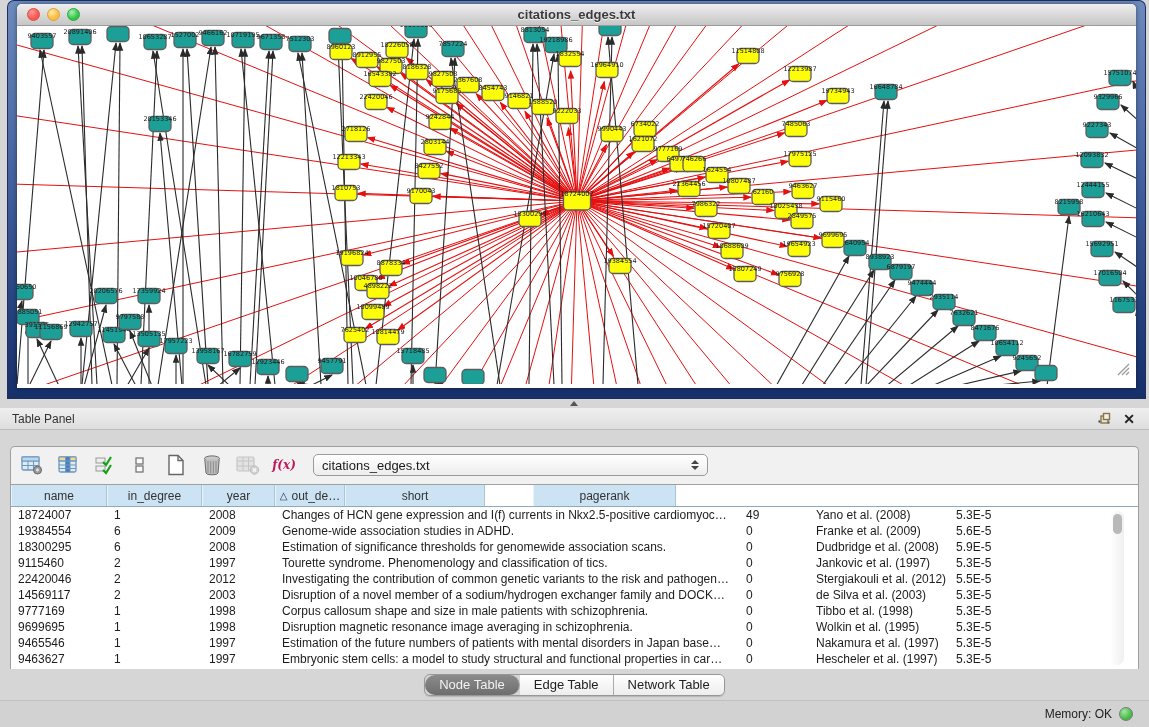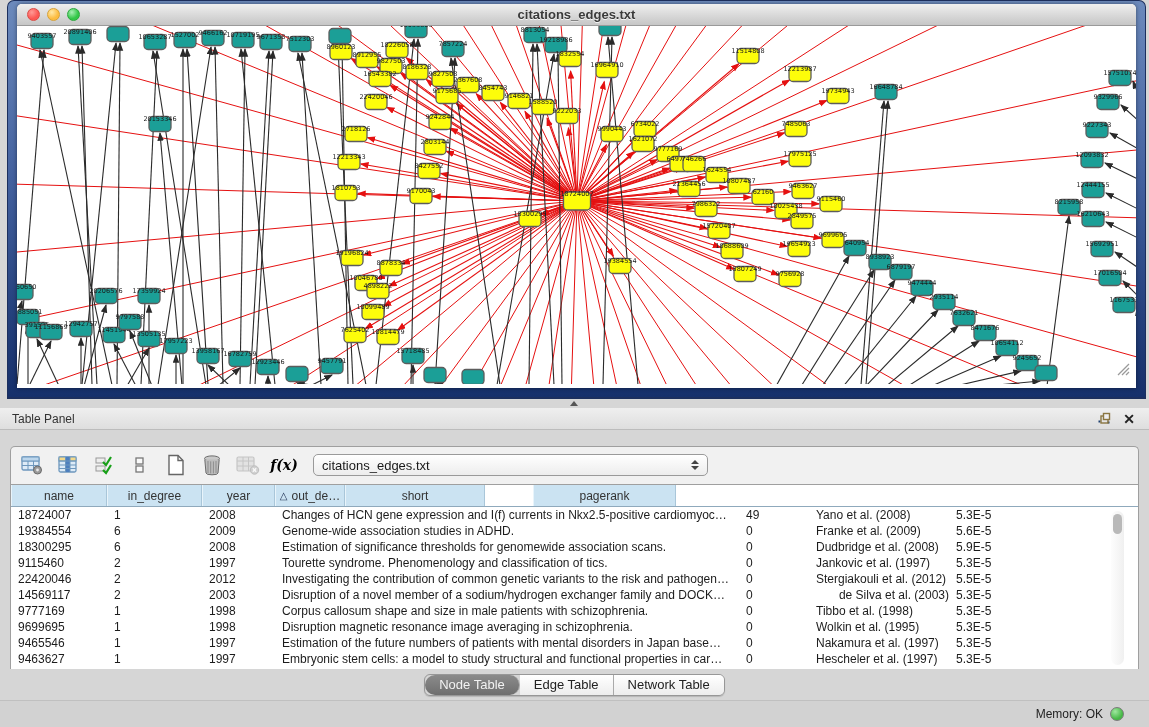--- a/index.html
+++ b/index.html
@@ -31,21 +31,21 @@
   .panel-title { font-size:12px; color:#333; padding-left:12px; }
   .panel-header-icons { margin-left:auto; display:flex; align-items:center; gap:12px; padding-right:14px; }
   .float-icon svg { display:block; }
   .close-icon { font-size:14px; font-weight:bold; color:#222; line-height:1; cursor:pointer; }
 
   .panel-body { position:absolute; left:0; top:430px; width:1149px; height:239px; background:#d6d6d6; }
   .tool-table-box { position:absolute; left:10px; top:16px; width:1129px; height:223px; border:1px solid #9f9f9f; border-bottom:none; border-radius:5px 5px 0 0; background:#f1f1f1; overflow:hidden; }
   .toolbar { height:36px; display:flex; align-items:center; padding-left:8px; gap:10px; }
   .tb-icon { width:26px; height:24px; display:flex; align-items:center; justify-content:center; cursor:pointer; }
   .tb-icon.disabled { opacity:.5; cursor:default; }
-  .fx { font-family:"DejaVu Serif", serif; font-style:italic; font-weight:bold; font-size:14px; color:#000000; }
+  .fx { font-family:"DejaVu Serif", serif; font-style:italic; font-weight:bold; font-size:12px; color:#be185d; }
   .combo { width:395px; height:22px; margin-left:6px; background:linear-gradient(180deg,#ffffff,#ededed); border:1px solid #9a9a9a; border-radius:5px; display:flex; align-items:center; padding:0 8px; box-shadow:0 1px 0 rgba(255,255,255,.7) inset; cursor:pointer; }
   .combo-text { font-size:13px; color:#1a1a1a; flex:1; }
   .combo-arrows { display:flex; flex-direction:column; gap:2px; align-items:center; }
   .combo-arrows i { display:block; width:0; height:0; border-left:4px solid transparent; border-right:4px solid transparent; }
   .combo-arrows i.up { border-bottom:4px solid #444; }
   .combo-arrows i.down { border-top:4px solid #444; }
 
   
   .table-wrap { position:absolute; left:0; top:37px; right:0; bottom:0; background:#fff; border-top:1px solid #9f9f9f; overflow:hidden; }
   .thead { display:flex; height:22px; border-bottom:1px solid #8fa9bc; }
@@ -57,21 +57,21 @@
   .vthumb { position:absolute; left:2px; top:3px; width:9px; height:20px; background:#b9b9b9; border-radius:5px; cursor:pointer; }
 
   
   .tabs-row { position:absolute; left:0; top:669px; width:1149px; height:31px; display:flex; align-items:center; justify-content:center; background:#d6d6d6; }
   .seg { display:flex; height:22px; border:1px solid #979797; border-radius:6px; overflow:hidden; box-shadow:0 1px 1px rgba(0,0,0,.15); }
   .seg-btn { padding:0 14px; font-size:13px; display:flex; align-items:center; background:linear-gradient(180deg,#ffffff,#ededed); color:#222; border-right:1px solid #aaa; cursor:pointer; }
   .seg-btn:last-child { border-right:none; }
   .seg-btn.selected { background:linear-gradient(180deg,#8b8b8b,#6e6e6e); color:#f2f2f2;border-radius:10px; }
 
   
-  .status-bar { position:absolute; left:0; top:700px; width:1149px; height:27px; background:#d2d2d2; border-top:1px solid #c0c0c0; display:flex; align-items:center; justify-content:flex-end; padding-right:25px; gap:7px; }
+  .status-bar { position:absolute; left:0; top:700px; width:1149px; height:27px; background:#d2d2d2; border-top:1px solid #c0c0c0; display:flex; align-items:center; justify-content:flex-end; padding-right:16px; gap:7px; }
   .mem-label { font-size:12px; color:#222; }
   .mem-dot { width:14px; height:14px; border-radius:50%; background:radial-gradient(circle at 35% 30%, #9fe79f, #46b846 65%); border:1px solid #7a7a7a; }
 </style>
 </head>
 <body>
 
 <div class="net-frame">
   <div class="net-window">
     <div class="titlebar">
       <div class="lights">
@@ -889,21 +889,21 @@
             <div class="td" style="width: 70px;">0</div>
             <div class="td" style="width: 140px;">Stergiakouli et al. (2012)</div>
             <div class="td" style="width: 143px;">5.5E-5</div>
           </div>
           <div class="trow">
             <div class="td" style="width: 96px;">14569117</div>
             <div class="td" style="width: 95px;">2</div>
             <div class="td" style="width: 73px;">2003</div>
             <div class="td" style="width: 464px;">Disruption of a novel member of a sodium/hydrogen exchanger family and DOCK…</div>
             <div class="td" style="width: 70px;">0</div>
-            <div class="td" style="width: 140px; text-align: right;">de Silva et al. (2003)</div>
+            <div class="td" style="width: 140px;">de Silva et al. (2003)</div>
             <div class="td" style="width: 143px;">5.3E-5</div>
           </div>
           <div class="trow">
             <div class="td" style="width: 96px;">9777169</div>
             <div class="td" style="width: 95px;">1</div>
             <div class="td" style="width: 73px;">1998</div>
             <div class="td" style="width: 464px;">Corpus callosum shape and size in male patients with schizophrenia.</div>
             <div class="td" style="width: 70px;">0</div>
             <div class="td" style="width: 140px;">Tibbo et al. (1998)</div>
             <div class="td" style="width: 143px;">5.3E-5</div>

